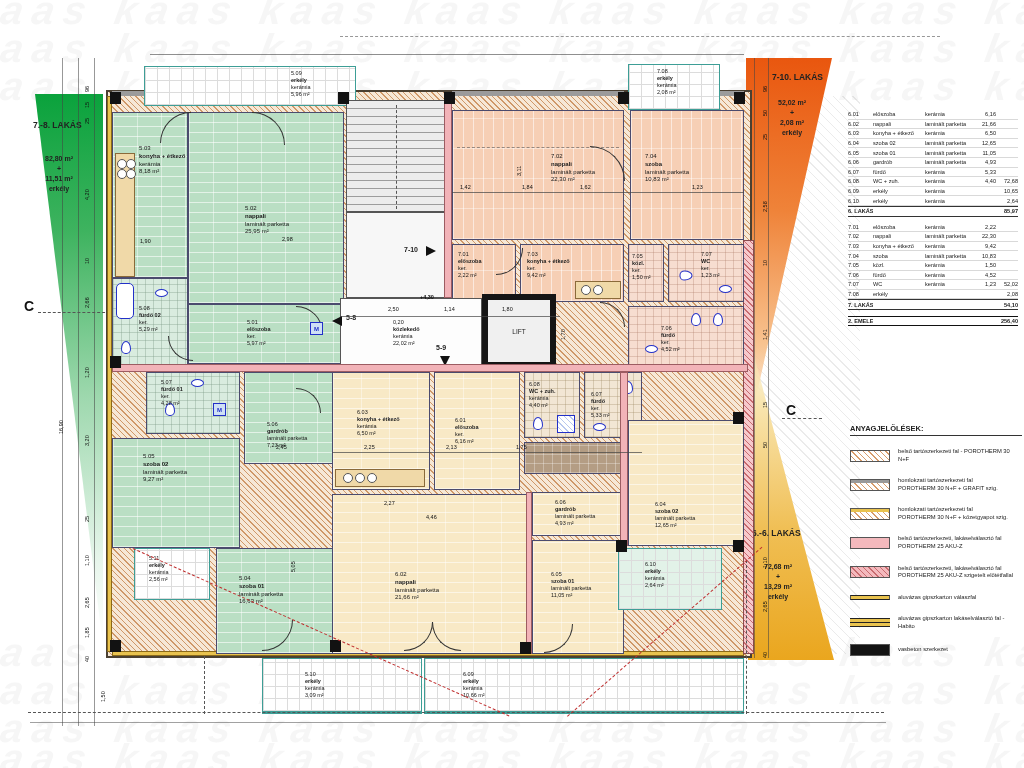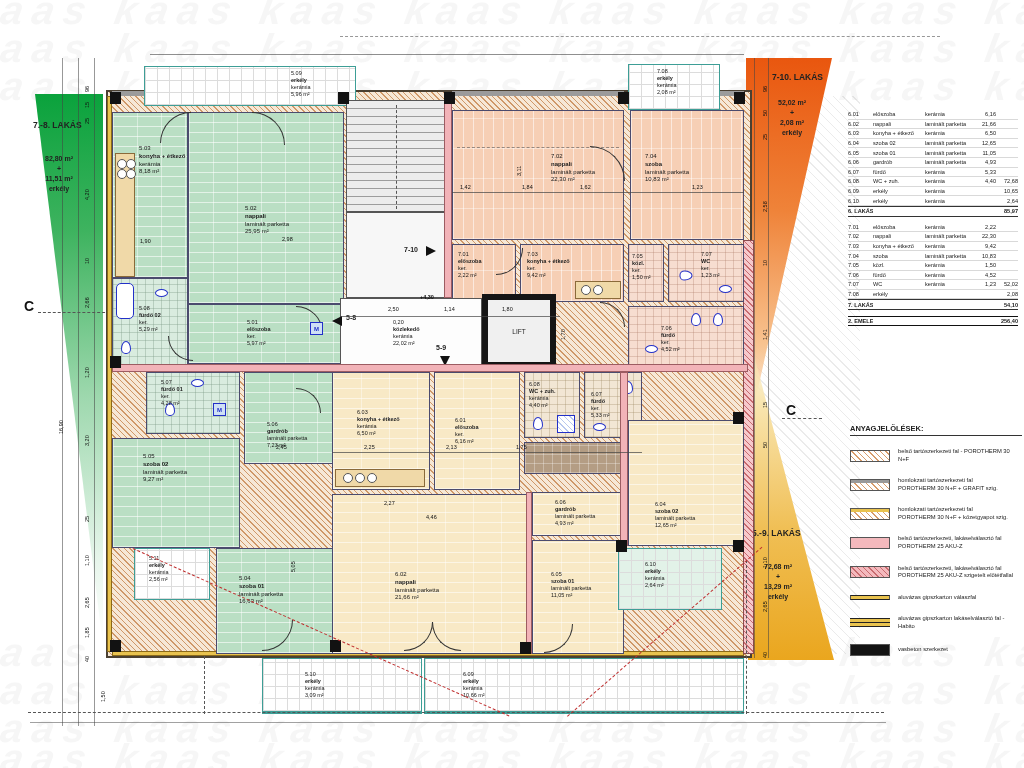--- a/index.html
+++ b/index.html
@@ -120,21 +120,21 @@
   </div>
 
   <div class="zlabel" style="left:772px;top:72px">7-10. LAKÁS</div>
   <div class="zarea" style="left:770px;top:98px;width:44px">
     <div>52,02 m²</div>
     <div>+</div>
     <div>2,08 m²</div>
     <div>erkély</div>
   </div>
 
-  <div class="zlabel" style="left:752px;top:528px">5.-9. LAKÁS</div>
+  <div class="zlabel" style="left:752px;top:528px">6.-6. LAKÁS</div>
   <div class="zarea" style="left:756px;top:562px;width:44px">
     <div>72,68 m²</div>
     <div>+</div>
     <div>13,29 m²</div>
     <div>erkély</div>
   </div>
 
   <div class="dimline v" style="left:62px;top:58px;height:668px;opacity:.55"></div>
   <div class="dimline v" style="left:78px;top:58px;height:668px;opacity:.55"></div>
   <div class="dimline v" style="left:94px;top:58px;height:668px;opacity:.55"></div>

